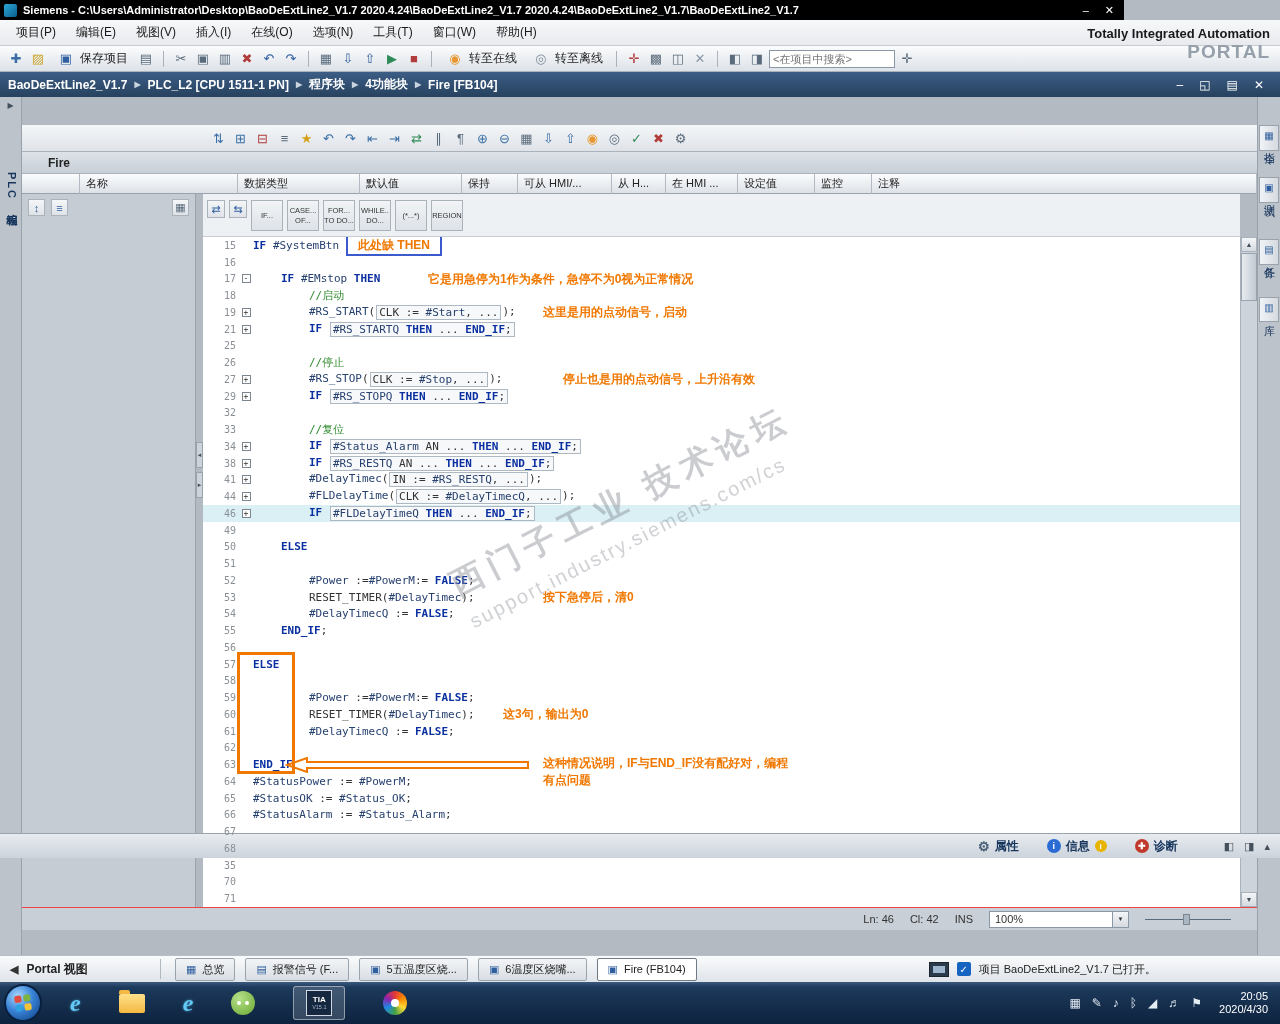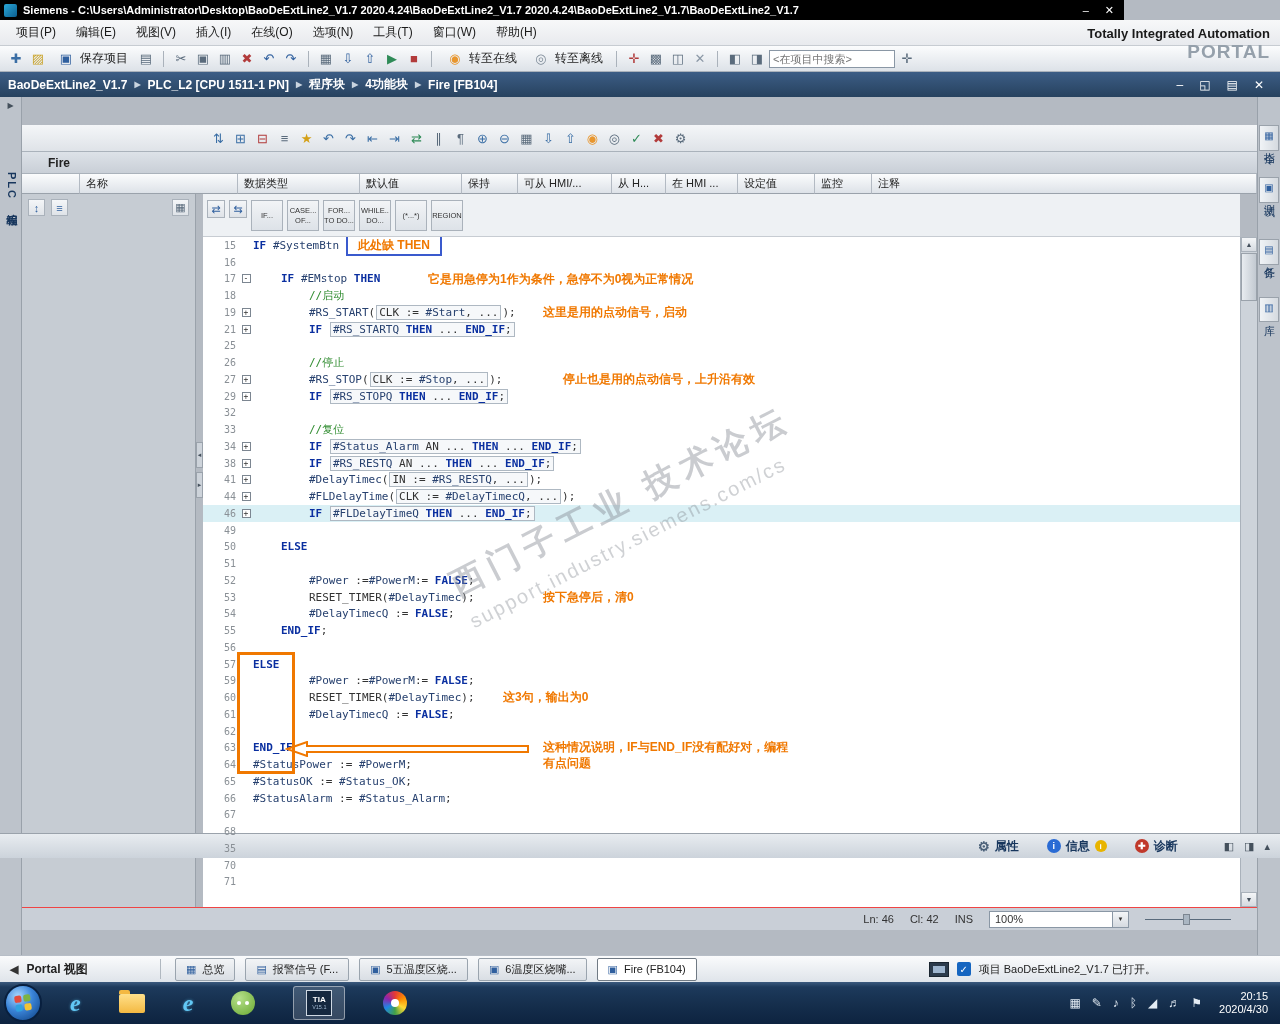--- a/index.html
+++ b/index.html
@@ -64,21 +64,21 @@
   .snip-tab{width:32px;height:31px;background:linear-gradient(#f2f4f6,#dde2e8);border:1px solid #aab2bb;font-size:7.5px;
     color:#333;display:flex;flex-direction:column;align-items:center;justify-content:center;line-height:1.3;box-sizing:border-box;text-align:center}
   #code-area{position:absolute;left:0;top:43px;width:1037px;height:670px;background:#fff;overflow:hidden}
   #code-lines{position:relative;z-index:2}
   .crow{position:relative;height:16.75px;display:flex;align-items:center;white-space:pre;
     font-family:"DejaVu Sans Mono",monospace;font-size:11px;color:#333}
   .crow.hl{background:#daf0f5}
   .lnum{width:36px;min-width:36px;text-align:right;color:#8a9096;font-size:10px;padding-right:3px;box-sizing:border-box}
   .foldc{width:14px;min-width:14px;display:flex;align-items:center;justify-content:center}
   .foldbox{width:9px;height:9px;border:1px solid #7c8691;background:#fff;font-size:8px;line-height:7px;text-align:center;color:#333;box-sizing:border-box}
-  .codeln{display:inline-flex;align-items:center}
+  .codeln{display:inline-flex;}
   .tok-k{color:#0a2fa0;font-weight:bold}
   .tok-v{color:#27416f}
   .tok-c{color:#2e8b2e}
   .tok-t{color:#333}
   .boxseg{border:1px solid #aeb8c2;background:#f6f8fa;padding:0 2px;margin:0 1px;display:inline-flex}
   .ann{position:absolute;top:0;white-space:nowrap;color:#f07800;font-family:"Liberation Sans",sans-serif;
     font-size:12px;font-weight:bold;z-index:6}
   .ab{border:2px solid #3a5acd;padding:0 10px;top:-3px;line-height:18px}
   .am{line-height:16.5px;top:-1px}
   .arrowwrap{position:absolute;top:1px;height:16px;z-index:5}
@@ -364,20 +364,21 @@
           <div class="crow hl"><span class="lnum">46</span><span class="foldc"><span class="foldbox">+</span></span><span class="codeln" style="padding-left: 56px;"><span class="tok-k">IF </span><span class="boxseg"><span class="tok-v">#FLDelayTimeQ </span><span class="tok-k">THEN</span><span class="tok-t"> ... </span><span class="tok-k">END_IF</span><span class="tok-t">;</span></span></span></div>
           <div class="crow"><span class="lnum">49</span><span class="foldc"></span><span class="codeln" style="padding-left: 0px;"></span></div>
           <div class="crow"><span class="lnum">50</span><span class="foldc"></span><span class="codeln" style="padding-left: 28px;"><span class="tok-k">ELSE</span></span></div>
           <div class="crow"><span class="lnum">51</span><span class="foldc"></span><span class="codeln" style="padding-left: 0px;"></span></div>
           <div class="crow"><span class="lnum">52</span><span class="foldc"></span><span class="codeln" style="padding-left: 56px;"><span class="tok-v">#Power</span><span class="tok-t"> :=</span><span class="tok-v">#PowerM</span><span class="tok-t">:= </span><span class="tok-k">FALSE</span><span class="tok-t">;</span></span></div>
           <div class="crow"><span class="lnum">53</span><span class="foldc"></span><span class="codeln" style="padding-left: 56px;"><span class="tok-t">RESET_TIMER(</span><span class="tok-v">#DelayTimec</span><span class="tok-t">);</span></span><div class="ann" style="left: 340px;">按下急停后，清0</div></div>
           <div class="crow"><span class="lnum">54</span><span class="foldc"></span><span class="codeln" style="padding-left: 56px;"><span class="tok-v">#DelayTimecQ</span><span class="tok-t"> := </span><span class="tok-k">FALSE</span><span class="tok-t">;</span></span></div>
           <div class="crow"><span class="lnum">55</span><span class="foldc"></span><span class="codeln" style="padding-left: 28px;"><span class="tok-k">END_IF</span><span class="tok-t">;</span></span></div>
           <div class="crow"><span class="lnum">56</span><span class="foldc"></span><span class="codeln" style="padding-left: 0px;"></span></div>
           <div class="crow"><span class="lnum">57</span><span class="foldc"></span><span class="codeln" style="padding-left: 0px;"><span class="tok-k">ELSE</span></span></div>
+          <div class="crow"><span class="lnum">58</span><span class="foldc"></span><span class="codeln" style="padding-left: 0px;"></span></div>
           <div class="crow"><span class="lnum">59</span><span class="foldc"></span><span class="codeln" style="padding-left: 56px;"><span class="tok-v">#Power</span><span class="tok-t"> :=</span><span class="tok-v">#PowerM</span><span class="tok-t">:= </span><span class="tok-k">FALSE</span><span class="tok-t">;</span></span></div>
           <div class="crow"><span class="lnum">60</span><span class="foldc"></span><span class="codeln" style="padding-left: 56px;"><span class="tok-t">RESET_TIMER(</span><span class="tok-v">#DelayTimec</span><span class="tok-t">);</span></span><div class="ann" style="left: 300px;">这3句，输出为0</div></div>
           <div class="crow"><span class="lnum">61</span><span class="foldc"></span><span class="codeln" style="padding-left: 56px;"><span class="tok-v">#DelayTimecQ</span><span class="tok-t"> := </span><span class="tok-k">FALSE</span><span class="tok-t">;</span></span></div>
           <div class="crow"><span class="lnum">62</span><span class="foldc"></span><span class="codeln" style="padding-left: 0px;"></span></div>
           <div class="crow"><span class="lnum">63</span><span class="foldc"></span><span class="codeln" style="padding-left: 0px;"><span class="tok-k">END_IF</span><span class="tok-t">;</span></span><div class="ann am" style="left: 340px;">
               <div>这种情况说明，IF与END_IF没有配好对，编程</div>
               <div>有点问题</div>
             </div><div class="arrowwrap" style="left: 82px; width: 245px;"><svg width="245" height="16" viewBox="0 0 245 16">
                 <polygon points="2,8 22,1 22,5 243,5 243,11 22,11 22,15" fill="#ffffff" stroke="#f07800" stroke-width="2"></polygon>
               </svg></div></div>
@@ -516,17 +517,17 @@
     <span id="tray-icons" style="display:flex;gap:11px;align-items:center">
         <span>▦</span>
         <span>✎</span>
         <span>♪</span>
         <span>ᛒ</span>
         <span>◢</span>
         <span>♬</span>
         <span>⚑</span>
       </span>
     <span id="clock">
-      <div>20:15</div>
+      <div>20:05</div>
       <div>2020/4/30</div>
     </span>
   </div>
 </div>
 
 </body></html>

